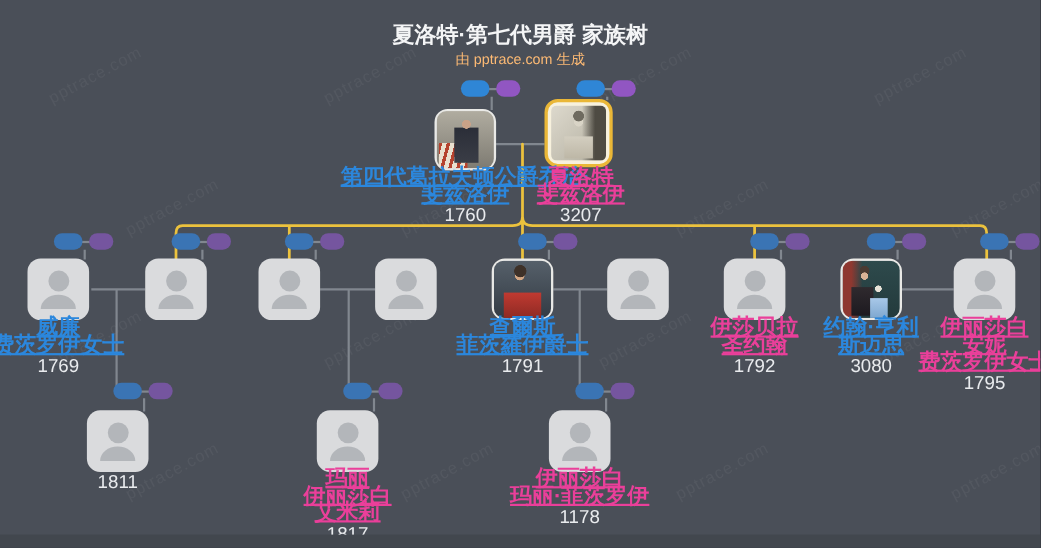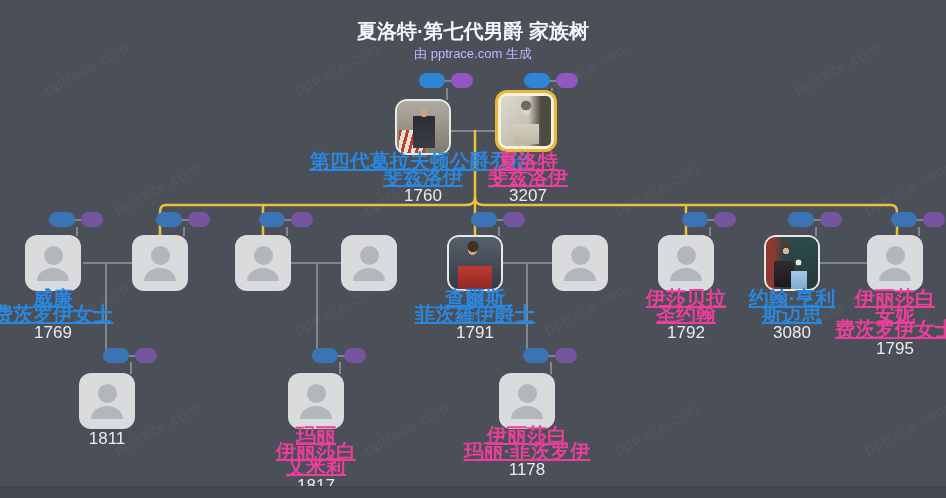--- a/index.html
+++ b/index.html
@@ -5,21 +5,21 @@
   html,body{margin:0;padding:0;background:#30343a;}
   .canvas{position:relative;width:946px;height:498px;background:#4a4f58;overflow:hidden;
           font-family:"Liberation Sans","DejaVu Sans",sans-serif;}
   
   .wm{position:absolute;transform:rotate(-28deg);color:rgba(255,255,255,0.05);
       font-size:15px;letter-spacing:1px;pointer-events:none;}
   
   .title{position:absolute;left:473px;top:18px;transform:translateX(-50%);width:max-content;
          font-size:20px;font-weight:700;color:#f4f5f6;}
   .subtitle{position:absolute;left:473px;top:45px;transform:translateX(-50%);width:max-content;
-            font-size:13px;color:#c4b5fd;}
+            font-size:13px;color:#fdba74;}
   
   svg.lines{position:absolute;left:0;top:0;}
   
   .pair{position:absolute;width:54px;height:15px;}
   .pair::before{content:'';position:absolute;left:24px;top:6.5px;width:10px;height:2px;background:#81878f;}
   .pair .pm{position:absolute;left:0;top:0;width:26px;height:15px;border-radius:7.5px;background:#3a74b4;}
   .pair .pf{position:absolute;left:32px;top:0;width:22px;height:15px;border-radius:7.5px;background:#75559f;}
   .pair.bright .pm{background:#2f86d6;}
   .pair.bright .pf{background:#9156c2;}
   

